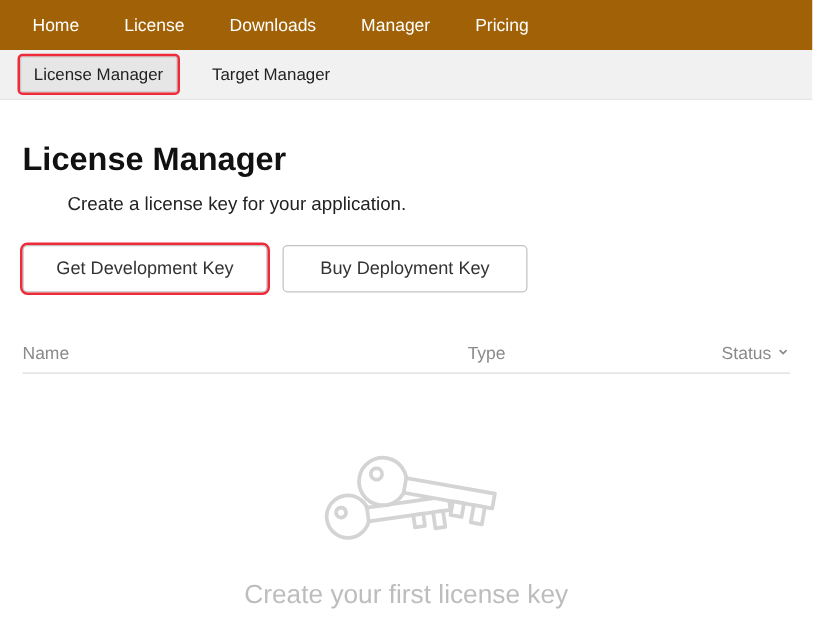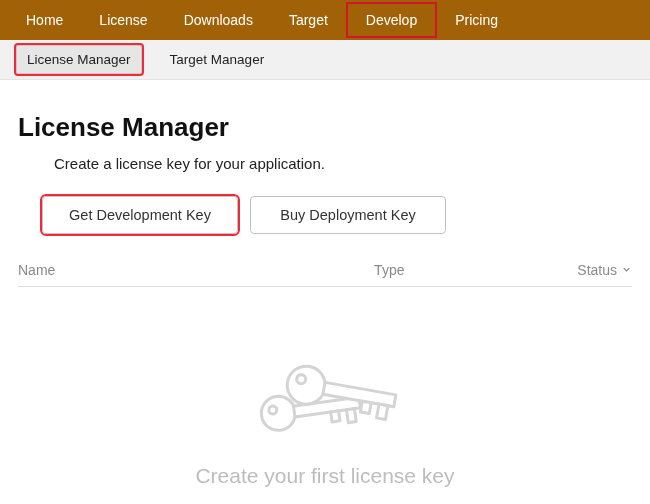--- a/index.html
+++ b/index.html
@@ -48,38 +48,38 @@
       border-radius: 2px;
     }
     .subnav-item.highlighted {
       outline: 2px solid #ef2b3a;
     }
 
     .content { padding: 18px 18px 0 18px; }
     .page-title { font-size: 26px; font-weight: 600; color: #111; margin-top: 14px; }
     .page-sub { font-size: 15px; color: #222; margin-top: 12px; margin-left: 36px; }
 
-    .btn-row { display: flex; gap: 12px; margin-top: 24px; margin-left: 24px; }
+    .btn-row { display: flex; gap: 12px; margin-top: 24px; }
     .btn {
       font-size: 14.5px;
       color: #333;
       background: #fff;
       border: 1px solid #c3c3c3;
       border-radius: 4px;
       padding: 10px 0;
       width: 196px;
       text-align: center;
       cursor: pointer;
     }
     .btn.highlighted { outline: 2px solid #ef2b3a; }
 
     .table-head {
       display: flex;
       align-items: center;
-      margin-top: 28px;
+      margin-top: 40px;
       padding-bottom: 8px;
       border-bottom: 1px solid #dcdcdc;
       color: #8a8a8a;
       font-size: 14px;
     }
     .col-name { flex: 0 0 58%; }
     .col-type { flex: 0 0 25%; }
     .col-status { flex: 1; text-align: right; display: flex; justify-content: flex-end; align-items: center; gap: 4px; }
 
     .empty-state {
@@ -95,22 +95,21 @@
     }
     .keys-svg { display: block; margin: 0 auto; }
   </style>
 </head>
 <body>
 
 <div class="topnav">
   <div class="topnav-item">Home</div>
   <div class="topnav-item">License</div>
   <div class="topnav-item">Downloads</div>
-  <div class="topnav-item">Target</div>
-  <div class="topnav-item highlighted">Develop</div>
+  <div class="topnav-item">Manager</div>
   <div class="topnav-item">Pricing</div>
 </div>
 
 <div class="subnav">
   <div class="subnav-item active highlighted">License Manager</div>
   <div class="subnav-item">Target Manager</div>
 </div>
 
 <div class="content">
   <h1 class="page-title">License Manager</h1>

